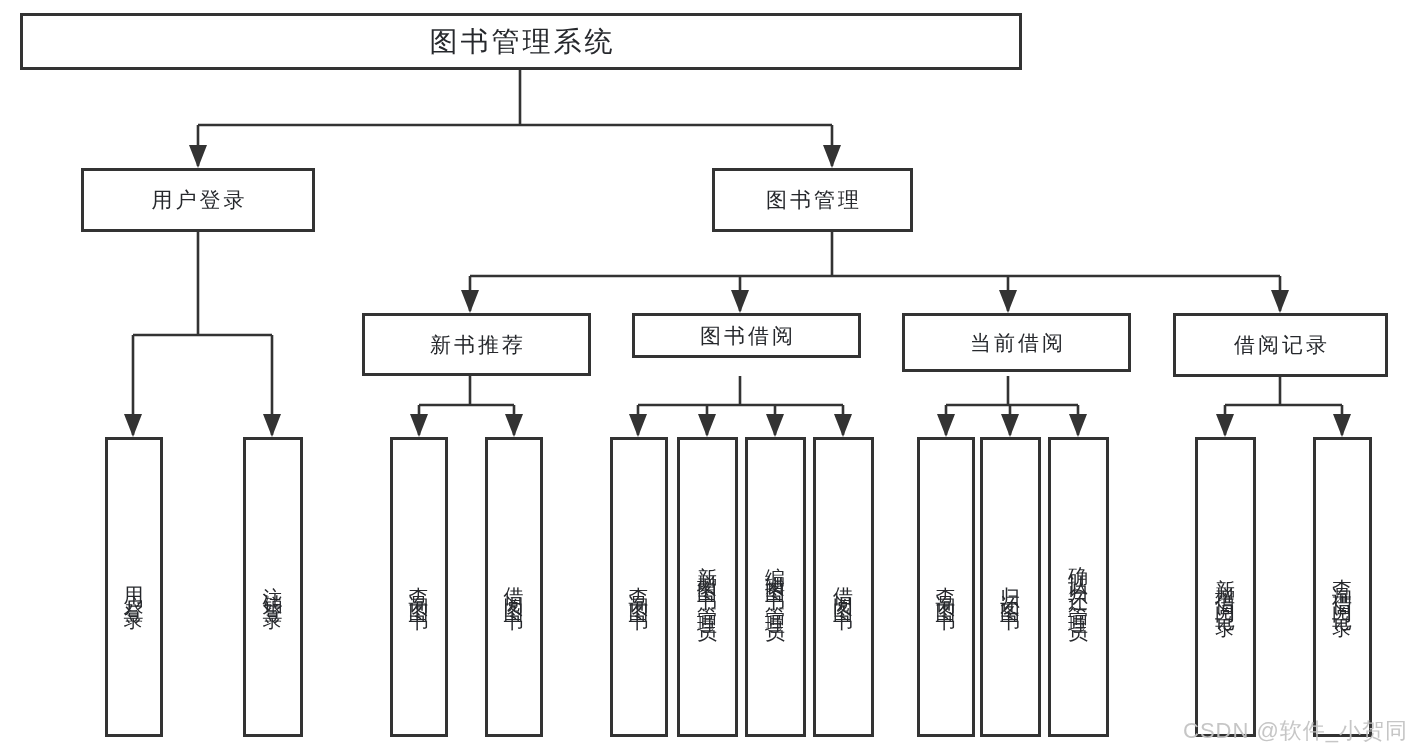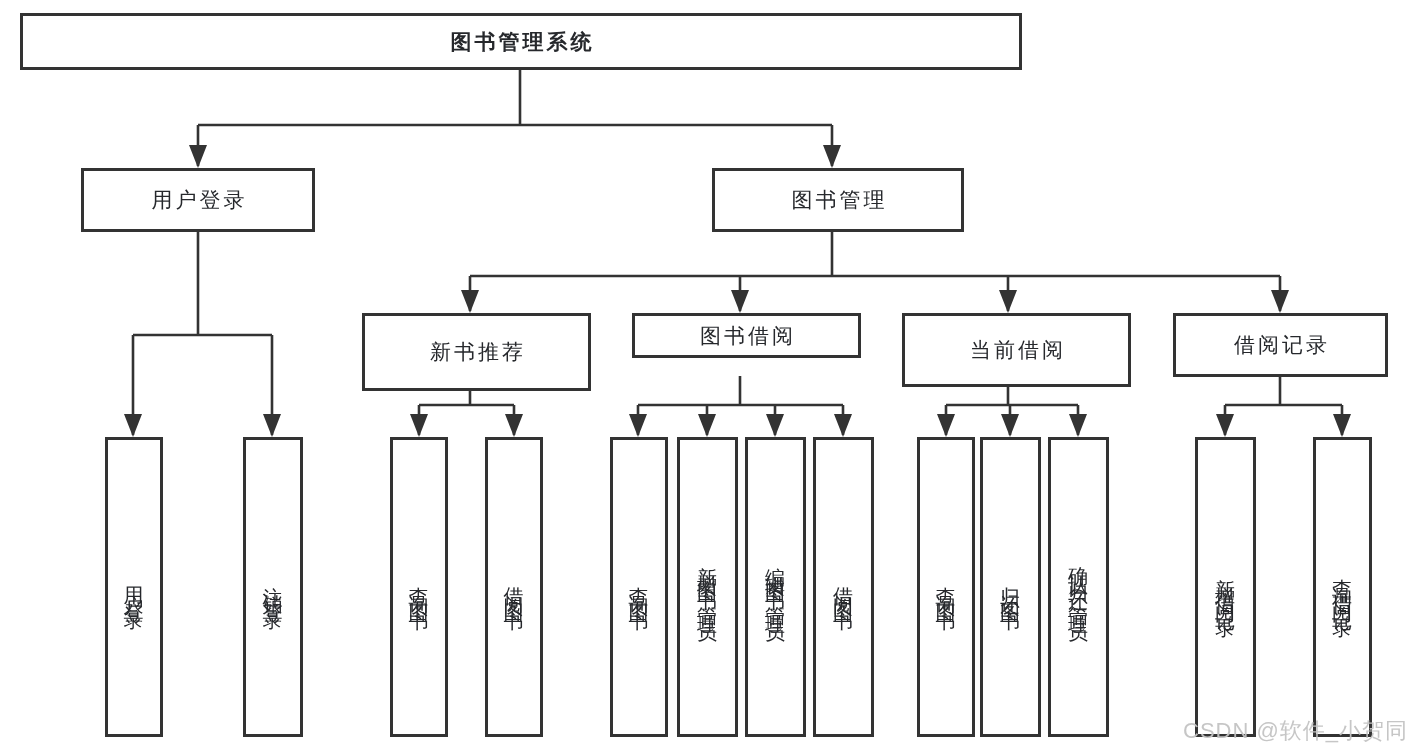--- a/index.html
+++ b/index.html
@@ -16,21 +16,21 @@
   .box{
     position:absolute;z-index:2;
     box-sizing:border-box;
     background:#ffffff;
     border:3px solid #333333;
     display:flex;align-items:center;justify-content:center;
     color:#26282c;
   }
   .box .lbl{white-space:nowrap;}
   .h .lbl{font-size:21px;letter-spacing:3px;text-indent:3px;}
-  .root .lbl{font-size:21px;font-weight:bold;}
+  .root .lbl{font-size:28px;}
   .v .lbl{
     writing-mode:vertical-rl;
     text-orientation:mixed;
     font-size:20px;
     line-height:1;
     letter-spacing:8px;
   }
   #watermark{
     position:absolute;z-index:3;
     left:1183px;top:716px;
@@ -102,31 +102,31 @@
       M1333,414 L1351,414 L1342,437 Z"></path>
   </svg>
 
   <div class="box h root" style="left:20px;top:13px;width:1002px;height:57px">
     <span class="lbl">图书管理系统</span>
   </div>
 
   <div class="box h" style="left:81px;top:168px;width:234px;height:64px">
     <span class="lbl">用户登录</span>
   </div>
-  <div class="box h" style="left:712px;top:168px;width:252px;height:64px">
+  <div class="box h" style="left:712px;top:168px;width:201px;height:64px">
     <span class="lbl">图书管理</span>
   </div>
 
-  <div class="box h" style="left:362px;top:313px;width:229px;height:78px">
+  <div class="box h" style="left:362px;top:313px;width:229px;height:63px">
     <span class="lbl">新书推荐</span>
   </div>
   <div class="box h" style="left:632px;top:313px;width:229px;height:45px">
     <span class="lbl">图书借阅</span>
   </div>
-  <div class="box h" style="left:902px;top:313px;width:229px;height:74px">
+  <div class="box h" style="left:902px;top:313px;width:229px;height:59px">
     <span class="lbl">当前借阅</span>
   </div>
   <div class="box h" style="left:1173px;top:313px;width:215px;height:64px">
     <span class="lbl">借阅记录</span>
   </div>
 
   <div class="box v" style="left:105px;top:437px;width:58px;height:300px">
     <span class="lbl">用户登录</span>
   </div>
   <div class="box v" style="left:243px;top:437px;width:60px;height:300px">

